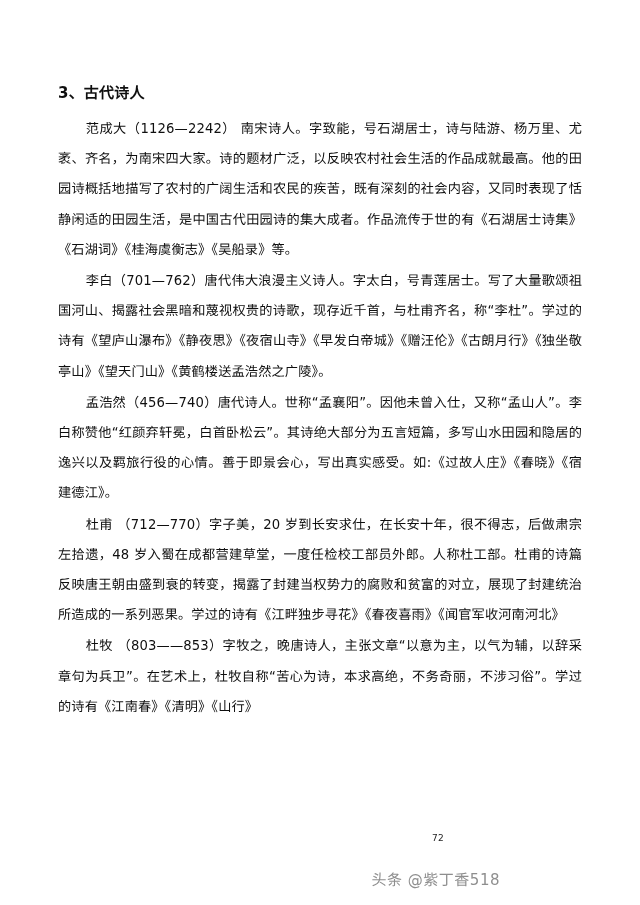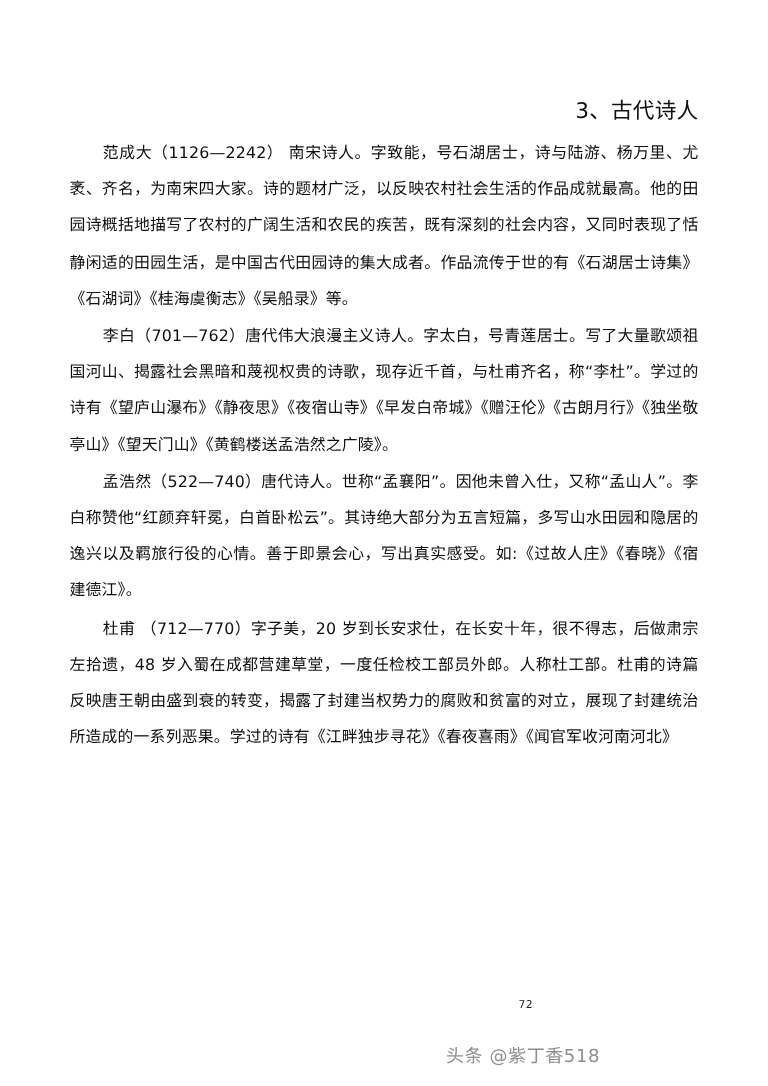--- a/index.html
+++ b/index.html
@@ -25,27 +25,27 @@
   }
 
   .content {
     position: absolute;
     left: 58px;
     top: 78px;
     width: 524px;
   }
 
   .heading {
-    font-size: 18px;
+    font-size: 15px;
     line-height: 30px;
     letter-spacing: 0.2px;
     color: #0f0f0f;
     margin: 0 0 6px 0;
-    text-align: right;
-    font-weight: 400;
+    text-align: left;
+    font-weight: 700;
   }
 
   .para {
     font-size: 13.2px;
     line-height: 30.2px;
     letter-spacing: 0.15px;
     color: #0f0f0f;
     margin: 0;
     text-align: justify;
     text-justify: inter-ideograph;
@@ -91,24 +91,25 @@
 <div class="page">
 
   <div class="content">
 
     <h3 class="heading">3、古代诗人</h3>
 
     <p class="para">范成大（1126—2242） 南宋诗人。字致能，号石湖居士，诗与陆游、杨万里、尤袤、齐名，为南宋四大家。诗的题材广泛，以反映农村社会生活的作品成就最高。他的田园诗概括地描写了农村的广阔生活和农民的疾苦，既有深刻的社会内容，又同时表现了恬静闲适的田园生活，是中国古代田园诗的集大成者。作品流传于世的有《石湖居士诗集》《石湖词》《桂海虞衡志》《吴船录》等。</p>
 
     <p class="para">李白（701—762）唐代伟大浪漫主义诗人。字太白，号青莲居士。写了大量歌颂祖国河山、揭露社会黑暗和蔑视权贵的诗歌，现存近千首，与杜甫齐名，称“李杜”。学过的诗有《望庐山瀑布》《静夜思》《夜宿山寺》《早发白帝城》《赠汪伦》《古朗月行》《独坐敬亭山》《望天门山》《黄鹤楼送孟浩然之广陵》。</p>
 
-    <p class="para">孟浩然（522—740）唐代诗人。世称“孟襄阳”。因他未曾入仕，又称“孟山人”。李白称赞他“红颜弃轩冕，白首卧松云”。其诗绝大部分为五言短篇，多写山水田园和隐居的逸兴以及羁旅行役的心情。善于即景会心，写出真实感受。如:《过故人庄》《春晓》《宿建德江》。</p>
+    <p class="para">孟浩然（456—740）唐代诗人。世称“孟襄阳”。因他未曾入仕，又称“孟山人”。李白称赞他“红颜弃轩冕，白首卧松云”。其诗绝大部分为五言短篇，多写山水田园和隐居的逸兴以及羁旅行役的心情。善于即景会心，写出真实感受。如:《过故人庄》《春晓》《宿建德江》。</p>
 
     <p class="para">杜甫 （712—770）字子美，20 岁到长安求仕，在长安十年，很不得志，后做肃宗左拾遗，48 岁入蜀在成都营建草堂，一度任检校工部员外郎。人称杜工部。杜甫的诗篇反映唐王朝由盛到衰的转变，揭露了封建当权势力的腐败和贫富的对立，展现了封建统治所造成的一系列恶果。学过的诗有《江畔独步寻花》《春夜喜雨》《闻官军收河南河北》</p>
 
+    <p class="para">杜牧 （803——853）字牧之，晚唐诗人，主张文章“以意为主，以气为辅，以辞采章句为兵卫”。在艺术上，杜牧自称“苦心为诗，本求高绝，不务奇丽，不涉习俗”。学过的诗有《江南春》《清明》《山行》</p>
 
 
   </div>
 
   <div class="footer-page-number">72</div>
 
   <div class="watermark">头条 @紫丁香518</div>
 
 </div>
 

